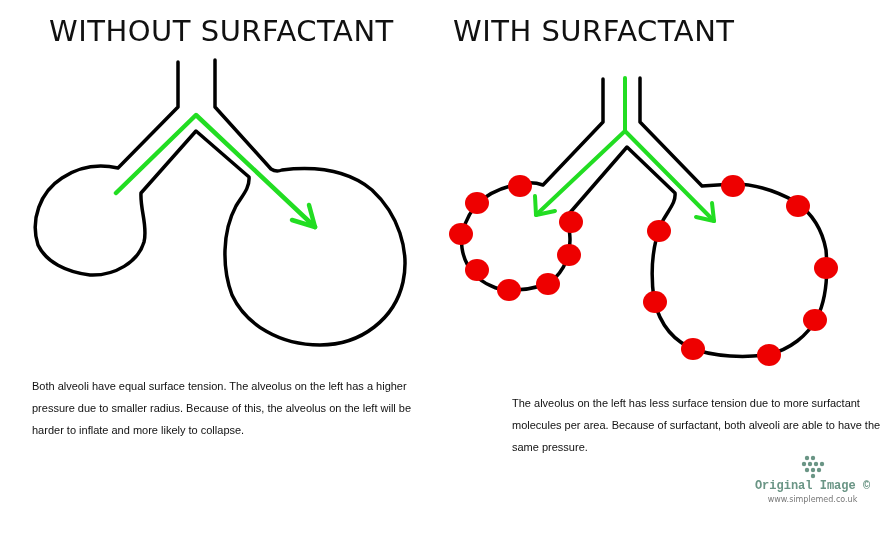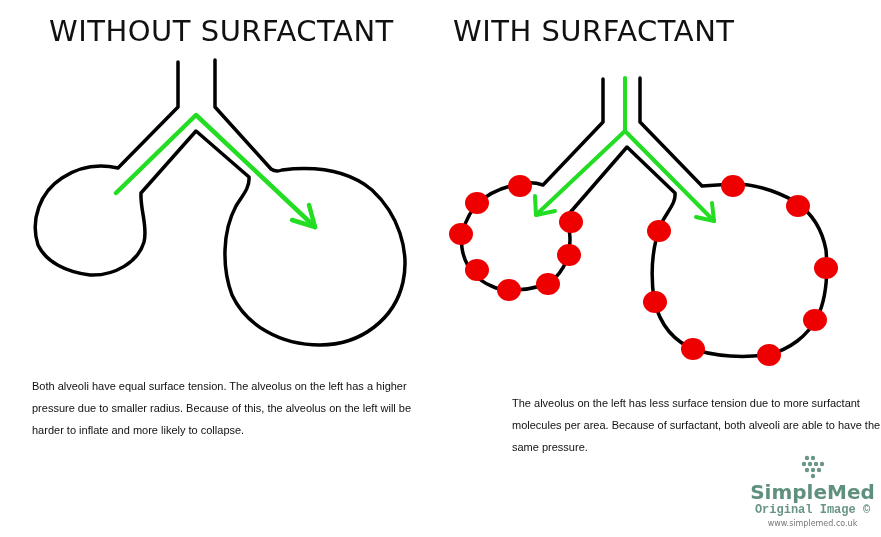--- a/index.html
+++ b/index.html
@@ -77,16 +77,15 @@
       <circle cx="5" cy="9" r="2.2"></circle>
         <circle cx="11" cy="9" r="2.2"></circle>
         <circle cx="17" cy="9" r="2.2"></circle>
         <circle cx="23" cy="9" r="2.2"></circle>
       <circle cx="8" cy="15" r="2.2"></circle>
         <circle cx="14" cy="15" r="2.2"></circle>
         <circle cx="20" cy="15" r="2.2"></circle>
       <circle cx="14" cy="21" r="2.2"></circle>
     </g>
   </svg>
-  <div class="logo-name">SimpleMed</div>
   <div class="logo-sub">Original Image ©</div>
   <div class="logo-url">www.simplemed.co.uk</div>
 </div>
 
 </body></html>

